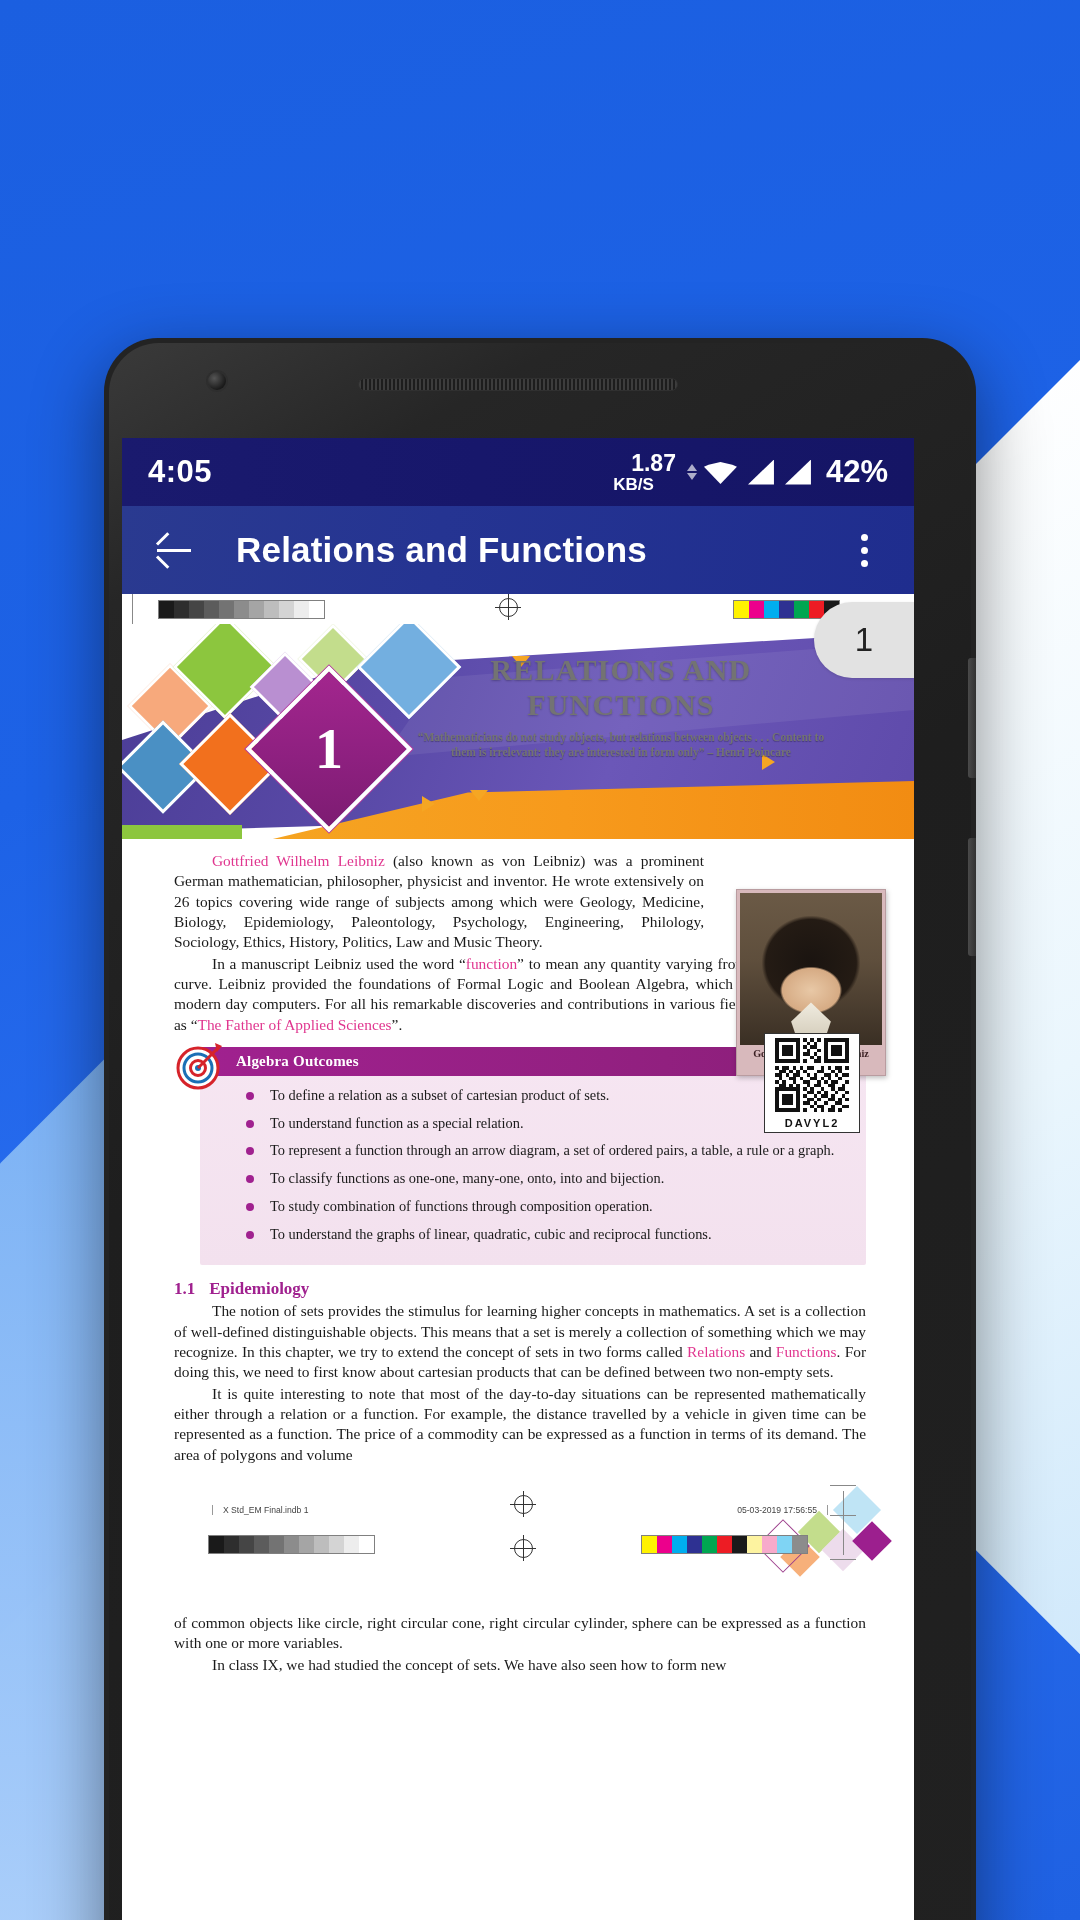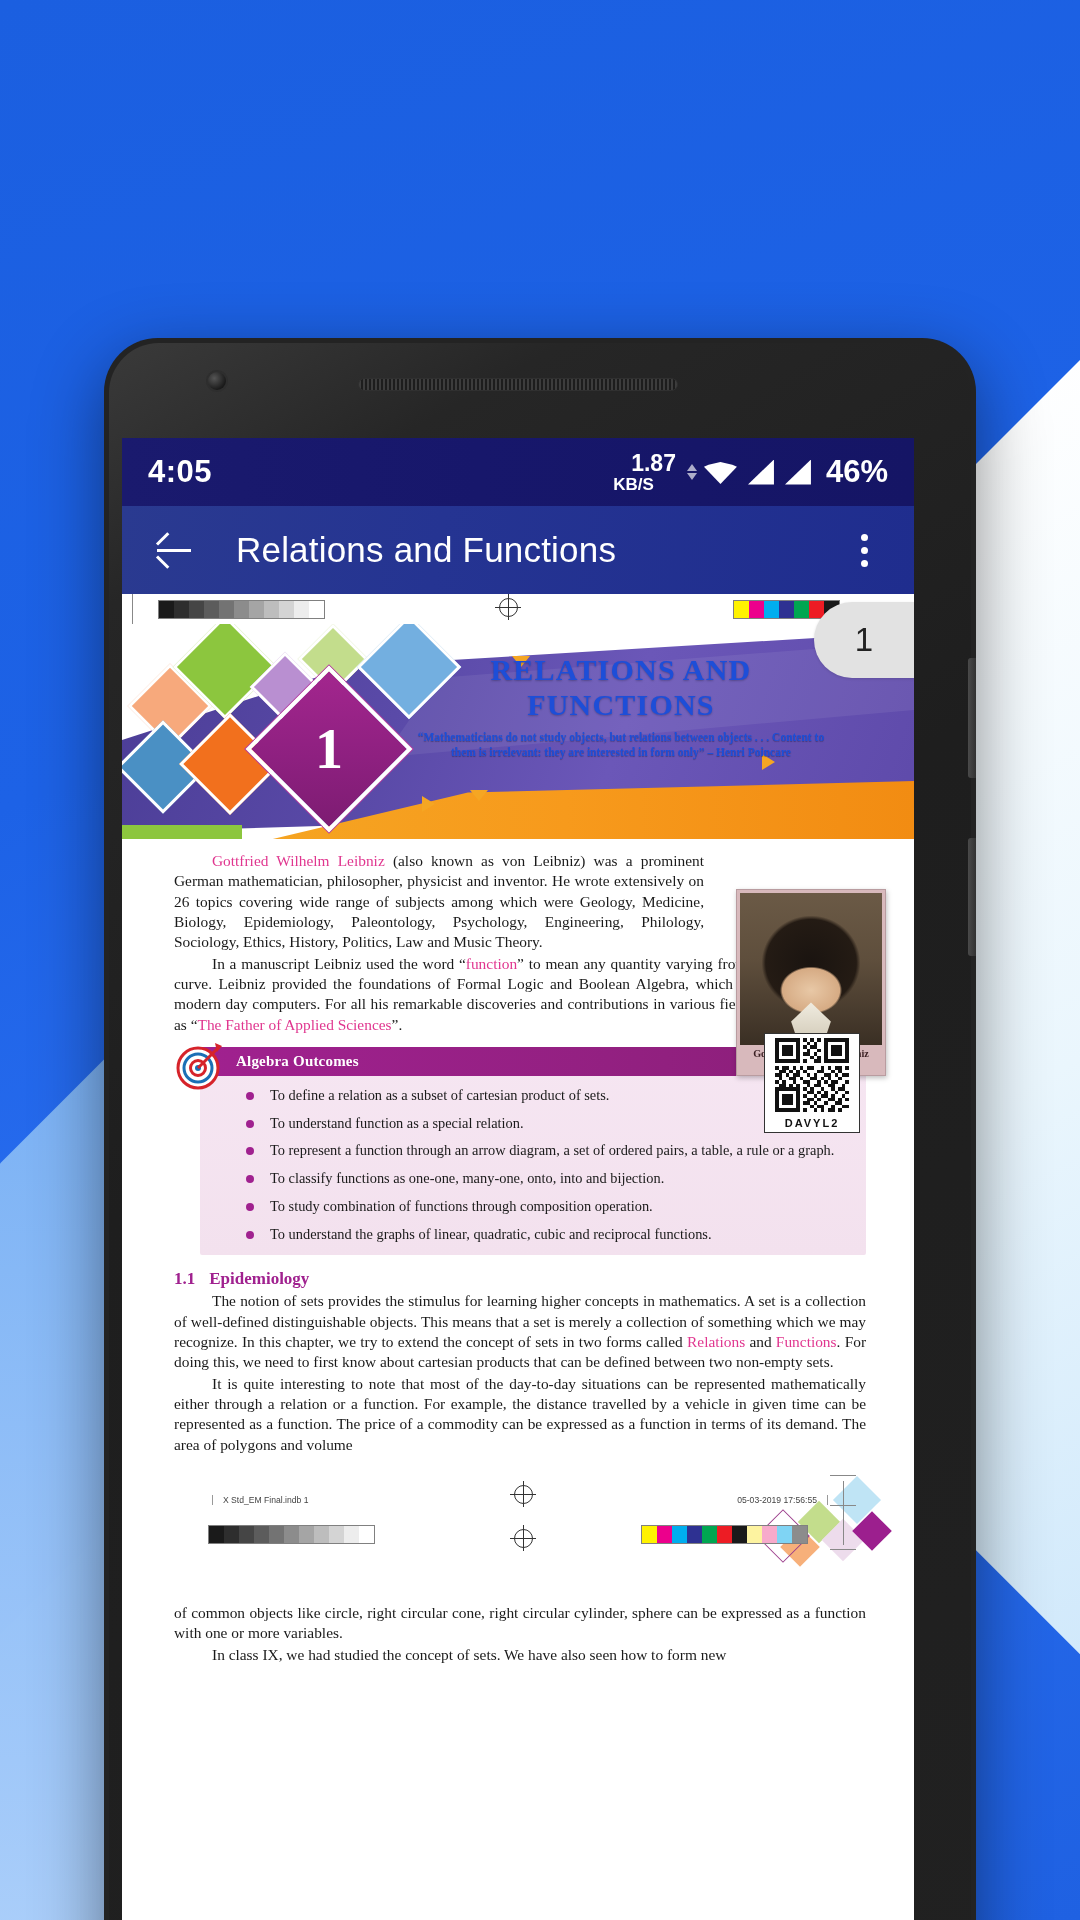--- a/index.html
+++ b/index.html
@@ -119,21 +119,21 @@
     padding:0 26px;
     color:#fff;
   }
   #back-btn { width:52px; height:52px; display:flex; align-items:center; justify-content:center; cursor:pointer; }
   .back-arrow { position:relative; width:34px; height:3px; background:#fff; }
   .back-arrow::before, .back-arrow::after {
     content:""; position:absolute; left:0; width:16px; height:3px; background:#fff;
   }
   .back-arrow::before { top:-6px; transform:rotate(-45deg); transform-origin:left center; }
   .back-arrow::after  { top:6px;  transform:rotate(45deg);  transform-origin:left center; }
-  #appbar-title { font-size:35px; margin-left:36px; font-weight:400; letter-spacing:.2px; }
+  #appbar-title { font-size:35px; margin-left:36px; font-weight:700; letter-spacing:.2px; }
   #overflow-btn { margin-left:auto; width:48px; height:56px; display:flex; flex-direction:column; align-items:center; justify-content:center; gap:6px; cursor:pointer; }
   #overflow-btn span { width:7px; height:7px; border-radius:50%; background:#fff; display:block; }
 
   
   #doc-view { position:relative; width:100%; height:1442px; background:#fff; overflow:hidden; }
   #doc-page { position:relative; width:100%; background:#fff; }
 
   
   .reg-strip { position:relative; height:30px; width:100%; }
   .gray-bar { position:absolute; left:36px; top:6px; display:flex; height:19px; border:1px solid #808080; }
@@ -165,21 +165,21 @@
   #hero-orange {
     position:absolute; left:12%; bottom:0; width:88%; height:58px;
     background:linear-gradient(90deg,#f5a623 0%,#f79a1c 50%,#f28c12 100%);
     clip-path:polygon(8% 100%, 36% 20%, 100% 0%, 100% 100%);
   }
   #hero-green {
     position:absolute; left:0; bottom:0; width:120px; height:14px;
     background:#8cc63e;
   }
   .dia { position:absolute; transform:rotate(45deg); }
-  #hero-text { position:absolute; left:37%; top:28px; width:52%; text-align:center; color:#1d4ed8; }
+  #hero-text { position:absolute; left:37%; top:28px; width:52%; text-align:center; color:#737373; }
   #hero-title { font-family:"Liberation Serif", serif; font-weight:bold; font-size:30px; line-height:1.18; letter-spacing:1.2px; text-shadow:0 1px 2px rgba(0,0,0,.25); }
   #hero-quote { font-family:"Liberation Serif", serif; font-size:11.5px; font-weight:bold; line-height:1.3; margin-top:7px; text-shadow:0 1px 1px rgba(0,0,0,.3); }
   .tri-down { position:absolute; width:0;height:0;border-left:9px solid transparent;border-right:9px solid transparent;border-top:11px solid #f5a623; }
   .tri-right { position:absolute; width:0;height:0;border-top:8px solid transparent;border-bottom:8px solid transparent;border-left:13px solid #f5a623; }
   #num-diamond {
     position:absolute; left:148px; top:66px;
     width:118px; height:118px; transform:rotate(45deg);
     background:linear-gradient(135deg,#a3268e 0%,#8e2080 55%,#7d1c72 100%);
     border:4px solid #fff;
     box-shadow:0 0 0 1px #b5399f;
@@ -329,21 +329,21 @@
           <span class="val">1.87</span>
           <span class="unit">KB/S</span>
         </div>
         <div class="arrows">
           <div class="arrow-up"></div>
           <div class="arrow-dn"></div>
         </div>
         <div class="wifi-ico"></div>
         <div class="sig"></div>
         <div class="sig"></div>
-        <div id="status-battery">46%</div>
+        <div id="status-battery">42%</div>
       </div>
     </div>
 
     <div id="appbar">
       <div id="back-btn">
         <span class="back-arrow"></span>
       </div>
       <div id="appbar-title">Relations and Functions</div>
       <div id="overflow-btn">
         <span></span>
@@ -567,21 +567,21 @@
             </div>
 
             <div id="lo-box">
               <div id="lo-head">Algebra Outcomes</div>
               <ul id="lo-list">
                 <li>To define a relation as a subset of cartesian product of sets.</li>
                 <li>To understand function as a special relation.</li>
                 <li>To represent a function through an arrow diagram, a set of ordered pairs, a table, a rule or a graph.</li>
                 <li>To classify functions as one-one, many-one, onto, into and bijection.</li>
                 <li>To study combination of functions through composition operation.</li>
-                <li style="margin-bottom:2px">To understand the graphs of linear, quadratic, cubic and reciprocal functions.</li>
+                <li style="margin-bottom:12px">To understand the graphs of linear, quadratic, cubic and reciprocal functions.</li>
               </ul>
             </div>
           </div>
 
           <div id="sec-head">
             <span class="num">1.1</span><span>Epidemiology</span>
           </div>
 
           <p class="ptext">
             <span>The notion of sets provides the stimulus for learning higher concepts in mathematics. A set is a collection of well-defined distinguishable objects. This means that a set is merely a collection of something which we may recognize. In this chapter, we try to extend the concept of sets in two forms called </span><span class="pink">Relations</span><span> and </span><span class="pink">Functions</span><span>. For doing this, we need to first know about cartesian products that can be defined between two non-empty sets.</span>

